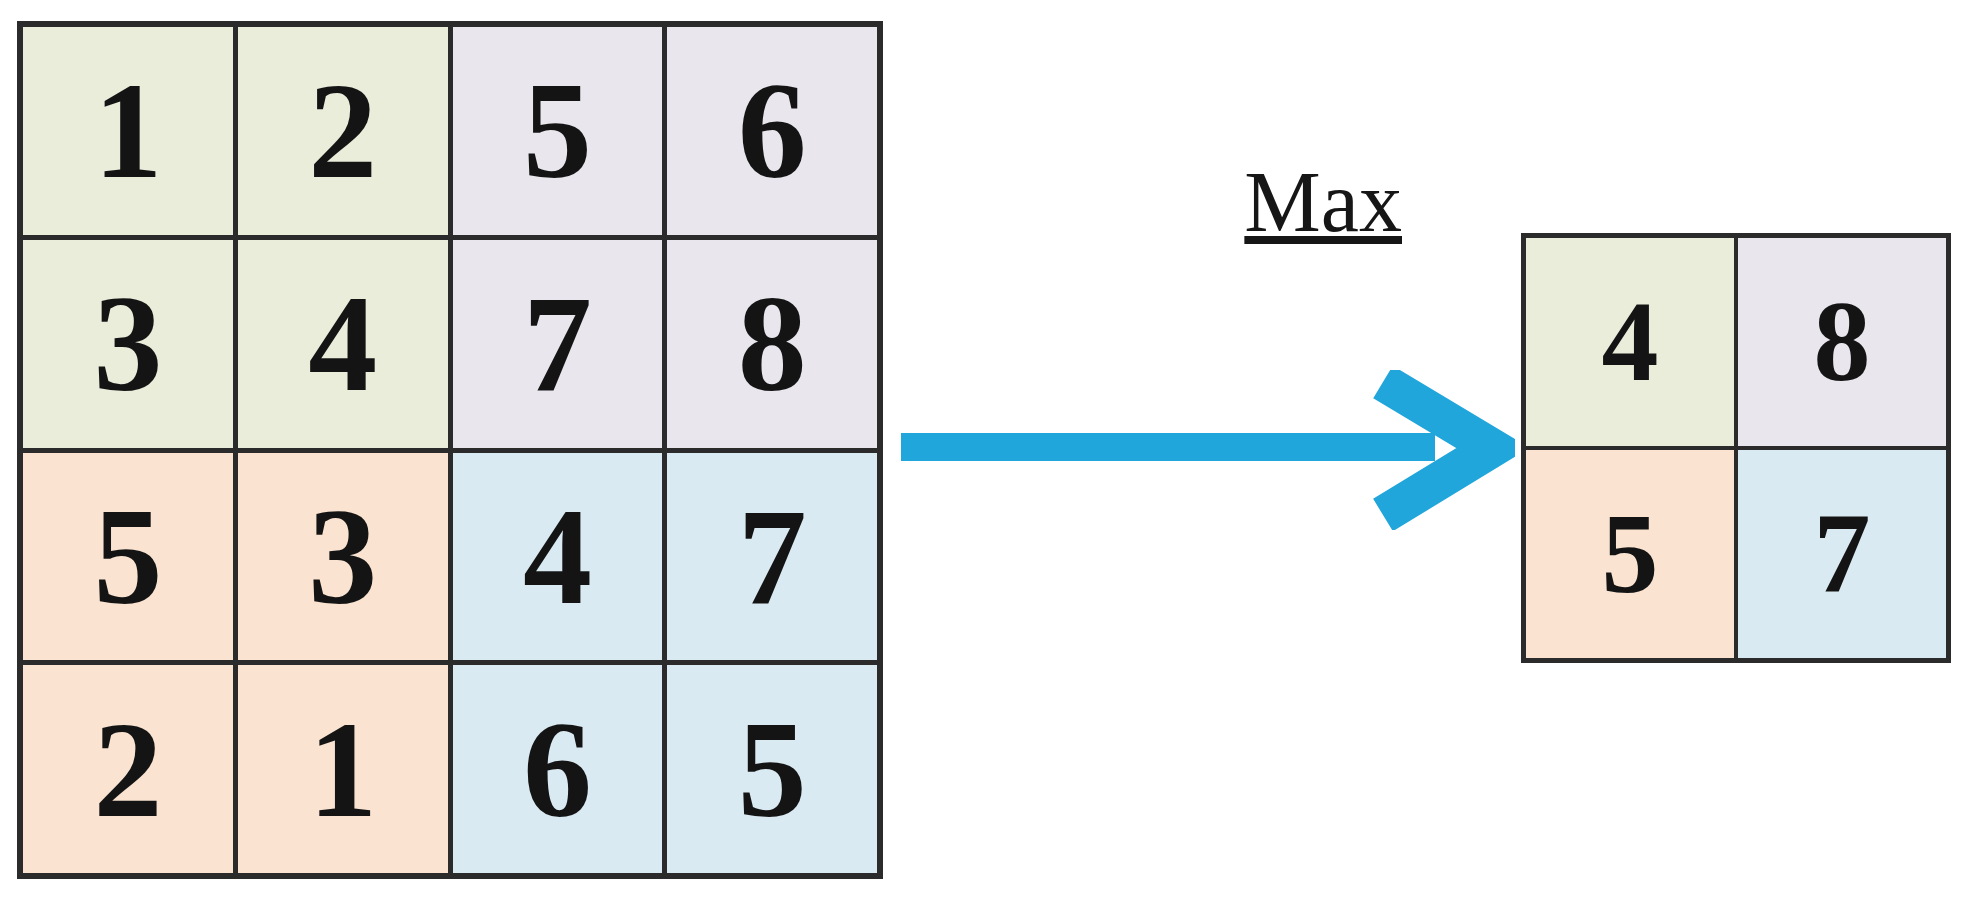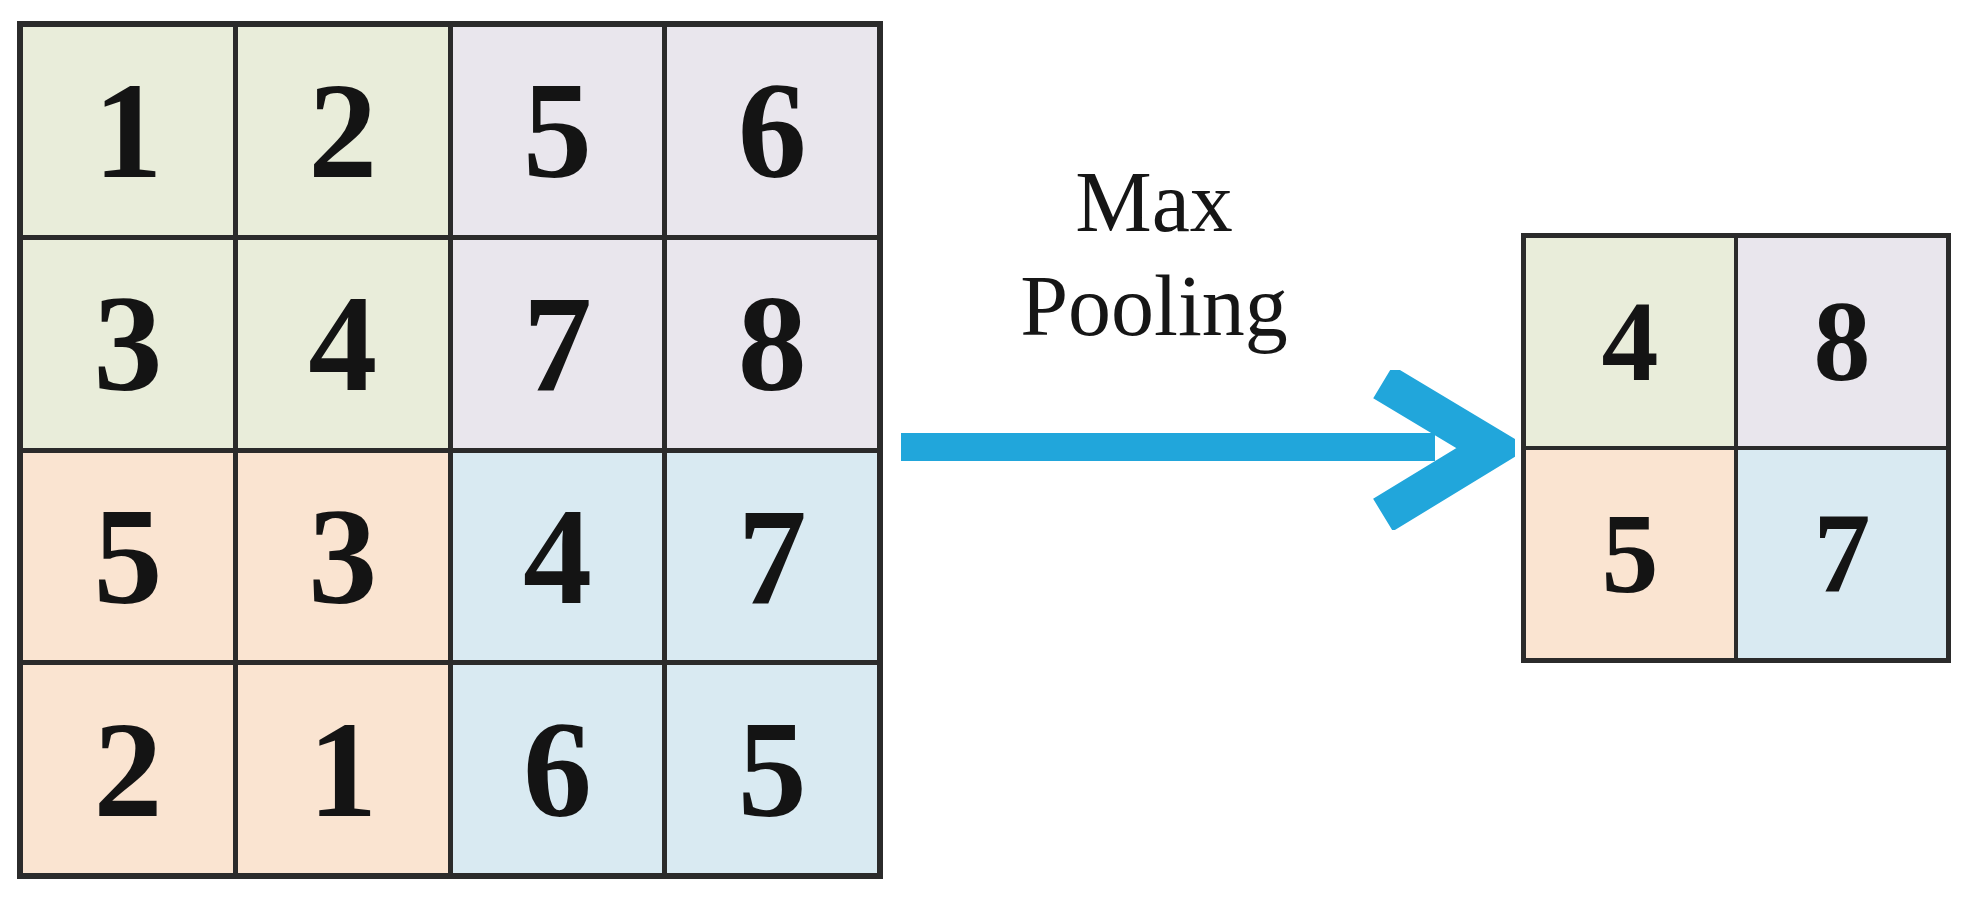--- a/index.html
+++ b/index.html
@@ -48,28 +48,29 @@
     align-items: center;
     justify-content: center;
     font-weight: bold;
     color: #141414;
   }
   .pool-grid.input .cell { font-size: 138px; }
   .pool-grid.output .cell { font-size: 114px; }
 
   .arrow-label {
     position: absolute;
-    left: 944px;
+    left: 982px;
     top: 150px;
     width: 420px;
-    text-align: center;
+    text-align: right;
     font-size: 86px;
     line-height: 104px;
     color: #161616;
     font-weight: normal;
+    text-decoration: underline;
   }
   .arrow-svg {
     position: absolute;
     left: 895px;
     top: 370px;
     width: 620px;
     height: 160px;
   }
 </style>
 </head>
@@ -91,21 +92,20 @@
       <div class="cell" style="background: rgb(217, 234, 242);">4</div>
       <div class="cell" style="background: rgb(217, 234, 242);">7</div>
       <div class="cell" style="background: rgb(250, 228, 209);">2</div>
       <div class="cell" style="background: rgb(250, 228, 209);">1</div>
       <div class="cell" style="background: rgb(217, 234, 242);">6</div>
       <div class="cell" style="background: rgb(217, 234, 242);">5</div>
     </div>
 
   <div class="arrow-label" style="color: rgb(22, 22, 22);">
     <div>Max</div>
-    <div>Pooling</div>
   </div>
 
   <svg class="arrow-svg" viewBox="0 0 620 160" xmlns="http://www.w3.org/2000/svg">
     <rect id="arrow-shaft" x="6" y="63" width="534" height="28" fill="#21a6db"></rect>
     <polyline id="arrow-head" points="488,12 598,78 488,145" fill="none" stroke-width="38" stroke-linejoin="miter" stroke="#21a6db"></polyline>
   </svg>
 
   <div class="pool-grid output" id="output-grid" style="grid-template-columns: repeat(2, 1fr); grid-template-rows: repeat(2, 1fr);">
       <div class="cell" style="background: rgb(233, 237, 218);">4</div>
       <div class="cell" style="background: rgb(233, 230, 237);">8</div>

